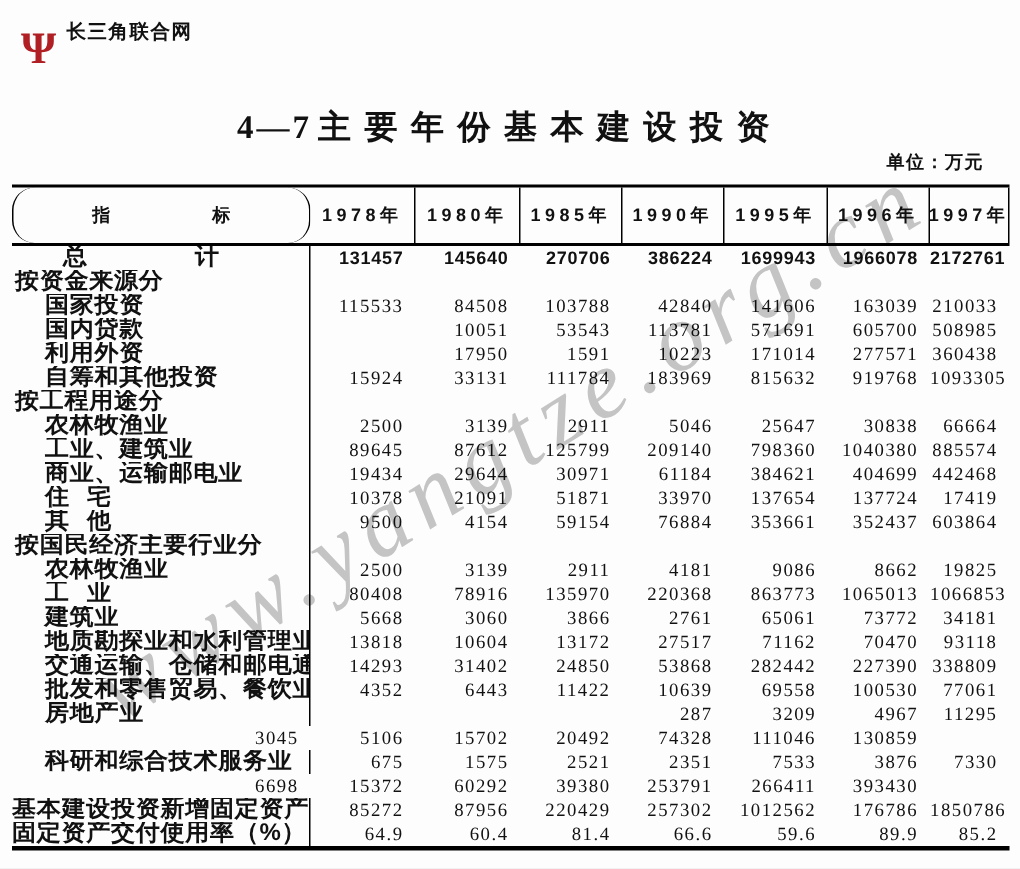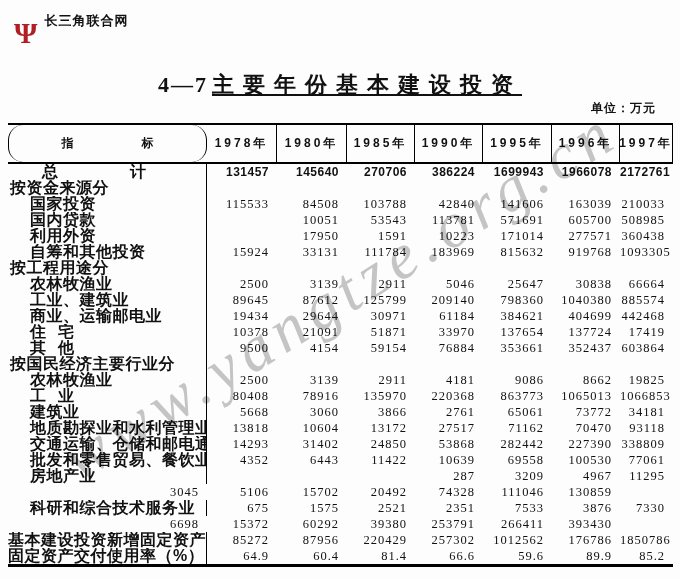--- a/index.html
+++ b/index.html
@@ -13,21 +13,21 @@
   #logo { position:absolute; left:14px; top:12px; display:flex; align-items:flex-end; }
   #logo .glyph {
     font-family:"Liberation Serif", serif; font-weight:bold;
     font-size:30px; line-height:32px; color:var(--logo-red,#b01f24);
   }
   #logo .brand { font-size:13px; font-weight:bold; margin-left:7px; margin-bottom:19px; letter-spacing:1px; }
   
   #title-row { position:absolute; left:0; top:70px; width:100%; text-align:center;
     font-weight:bold; font-size:22px; font-family:"Liberation Serif", serif; }
   #title-row .no { letter-spacing:2px; margin-right:4px; }
-  #title-row .tx { letter-spacing:9px;text-decoration:underline; }
+  #title-row .tx { letter-spacing:9px; }
   #unit { position:absolute; right:24px; top:100px; font-size:12px; font-weight:bold; letter-spacing:1px; }
   
   #tbl { position:absolute; left:8px; top:123px; width:665px; }
   .grid { display:grid; grid-template-columns:199px 70px 70px 68px 68px 69px 68px 53px; }
   #thead { border-top:2px solid #000; border-bottom:2px solid #000; height:41px; }
   #thead .hcell {
     border-right:1px solid #000; display:flex; align-items:center; justify-content:center;
     font-size:12px; font-weight:bold; letter-spacing:3px; white-space:nowrap; overflow:hidden;
   }
   #thead .hcell:first-child { border-left:1px solid #000; letter-spacing:68px; padding-left:68px;border-radius:15px; }

